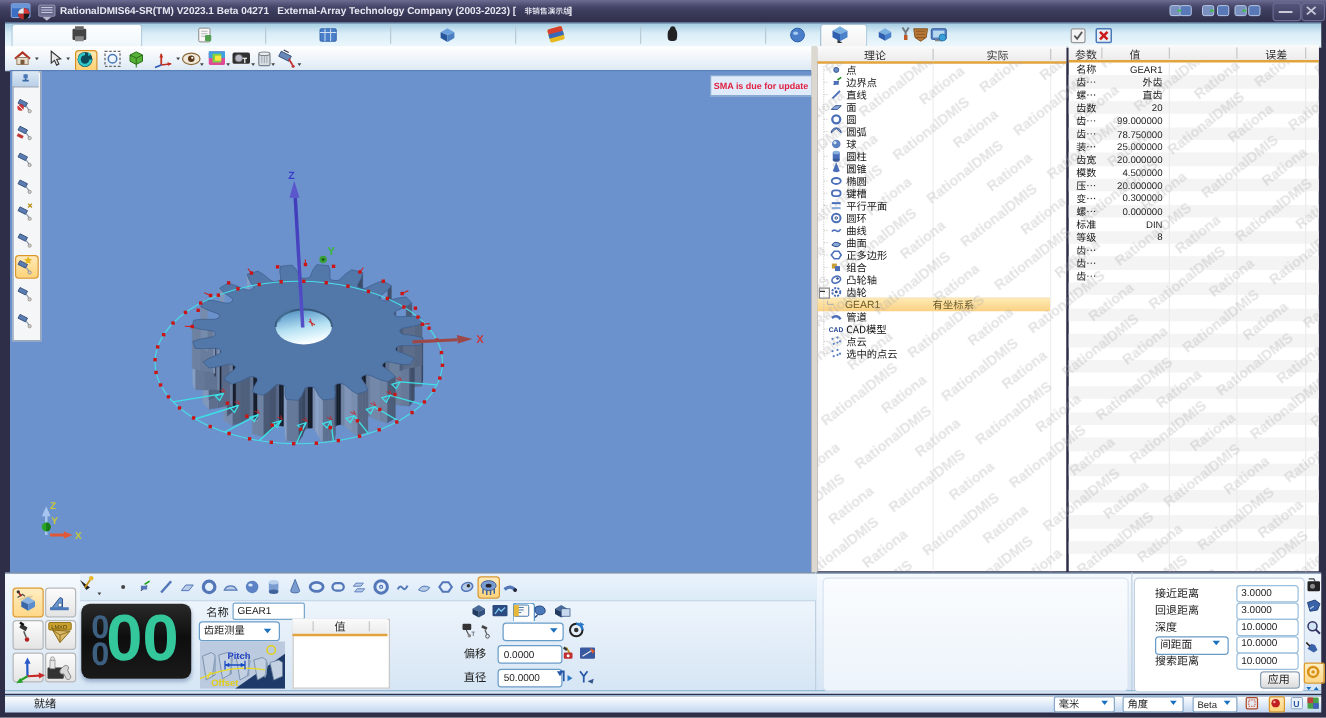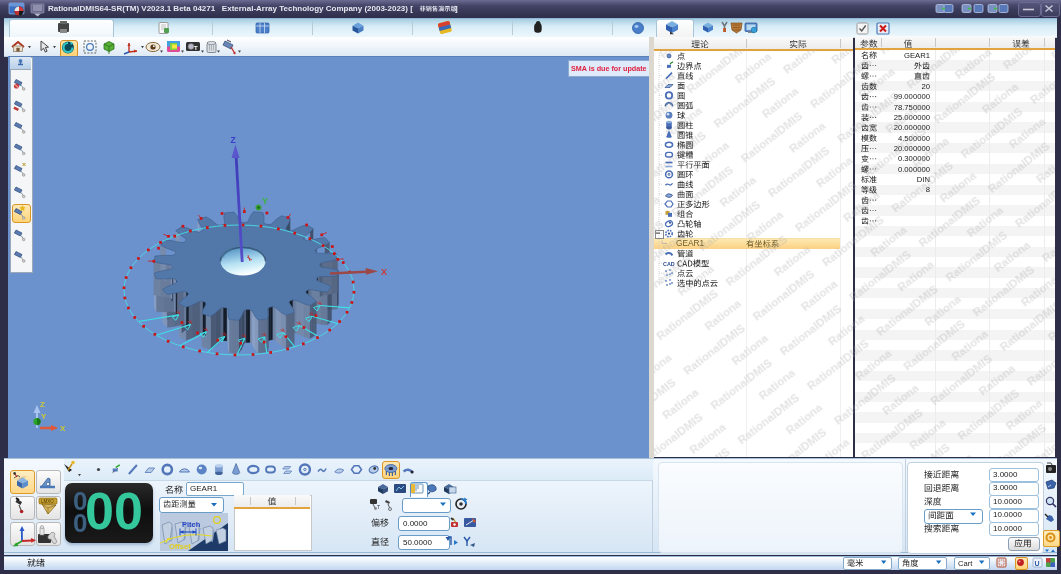--- a/index.html
+++ b/index.html
@@ -408,21 +408,21 @@
 <div style="position:absolute;left:993px;top:510px;font:normal 8px 'Liberation Sans', sans-serif;color:#222;white-space:nowrap;">10.0000</div>
 <div style="position:absolute;left:989px;top:522.0px;width:48px;height:12px;background:#fff;border:1px solid #9cc0dc;border-radius:3px;"></div>
 <div style="position:absolute;left:993px;top:523.5px;font:normal 8px 'Liberation Sans', sans-serif;color:#222;white-space:nowrap;">10.0000</div>
 <div style="position:absolute;left:924px;top:508.5px;width:57px;height:13px;background:#fff;border:1px solid #6a9cc8;border-radius:3px;"></div>
 <div style="position:absolute;left:1008px;top:537px;width:30px;height:12px;background:linear-gradient(#fcfcfc,#dcdcdc);border:1px solid #8aa0b4;border-radius:3px;"></div>
 <div style="position:absolute;left:1043px;top:530px;width:15px;height:15px;background:linear-gradient(#ffeec2,#ffd888);border:1px solid #e09a28;border-radius:2px;"></div>
 <div style="position:absolute;left:4px;top:556px;width:1053px;height:13px;background:linear-gradient(#ffffff,#dce9f8 55%,#c2d6f0);border-top:1px solid #9ab8d8;"></div>
 <div style="position:absolute;left:843px;top:557px;width:47px;height:11px;background:#fff;border:1px solid #88a8c8;border-radius:2px;"></div>
 <div style="position:absolute;left:898px;top:557px;width:47px;height:11px;background:#fff;border:1px solid #88a8c8;border-radius:2px;"></div>
 <div style="position:absolute;left:954px;top:557px;width:34px;height:11px;background:#fff;border:1px solid #88a8c8;border-radius:2px;"></div>
-<div style="position:absolute;left:958px;top:558.5px;font:normal 7.6px 'Liberation Sans', sans-serif;color:#222;white-space:nowrap;">Cart</div>
+<div style="position:absolute;left:958px;top:558.5px;font:normal 7.6px 'Liberation Sans', sans-serif;color:#222;white-space:nowrap;">Beta</div>
 <div style="position:absolute;left:1015px;top:557px;width:11px;height:11px;background:linear-gradient(#ffe9b8,#ffd479);border:1px solid #dc9626;border-radius:2px;"></div>
 <svg style="position:absolute;left:0;top:0;pointer-events:none;" width="1061" height="574">
     <g>
       <rect x="9" y="3" width="15" height="11" rx="1" fill="#3a6fc4" stroke="#9ab4e0" stroke-width="0.7"></rect>
       <rect x="9" y="3" width="15" height="3.5" rx="1" fill="#6a96d8"></rect>
       <circle cx="19" cy="11" r="4.6" fill="#1a1a1a"></circle>
       <path d="M19 6.4A4.6 4.6 0 0 1 23.6 11L19 11Z" fill="#d83838"></path>
       <path d="M14.4 11A4.6 4.6 0 0 1 19 6.4L19 11Z" fill="#e8e8e8"></path>
       <path d="M19 15.6A4.6 4.6 0 0 1 14.4 11L19 11Z" fill="#c03030"></path>
     </g>

